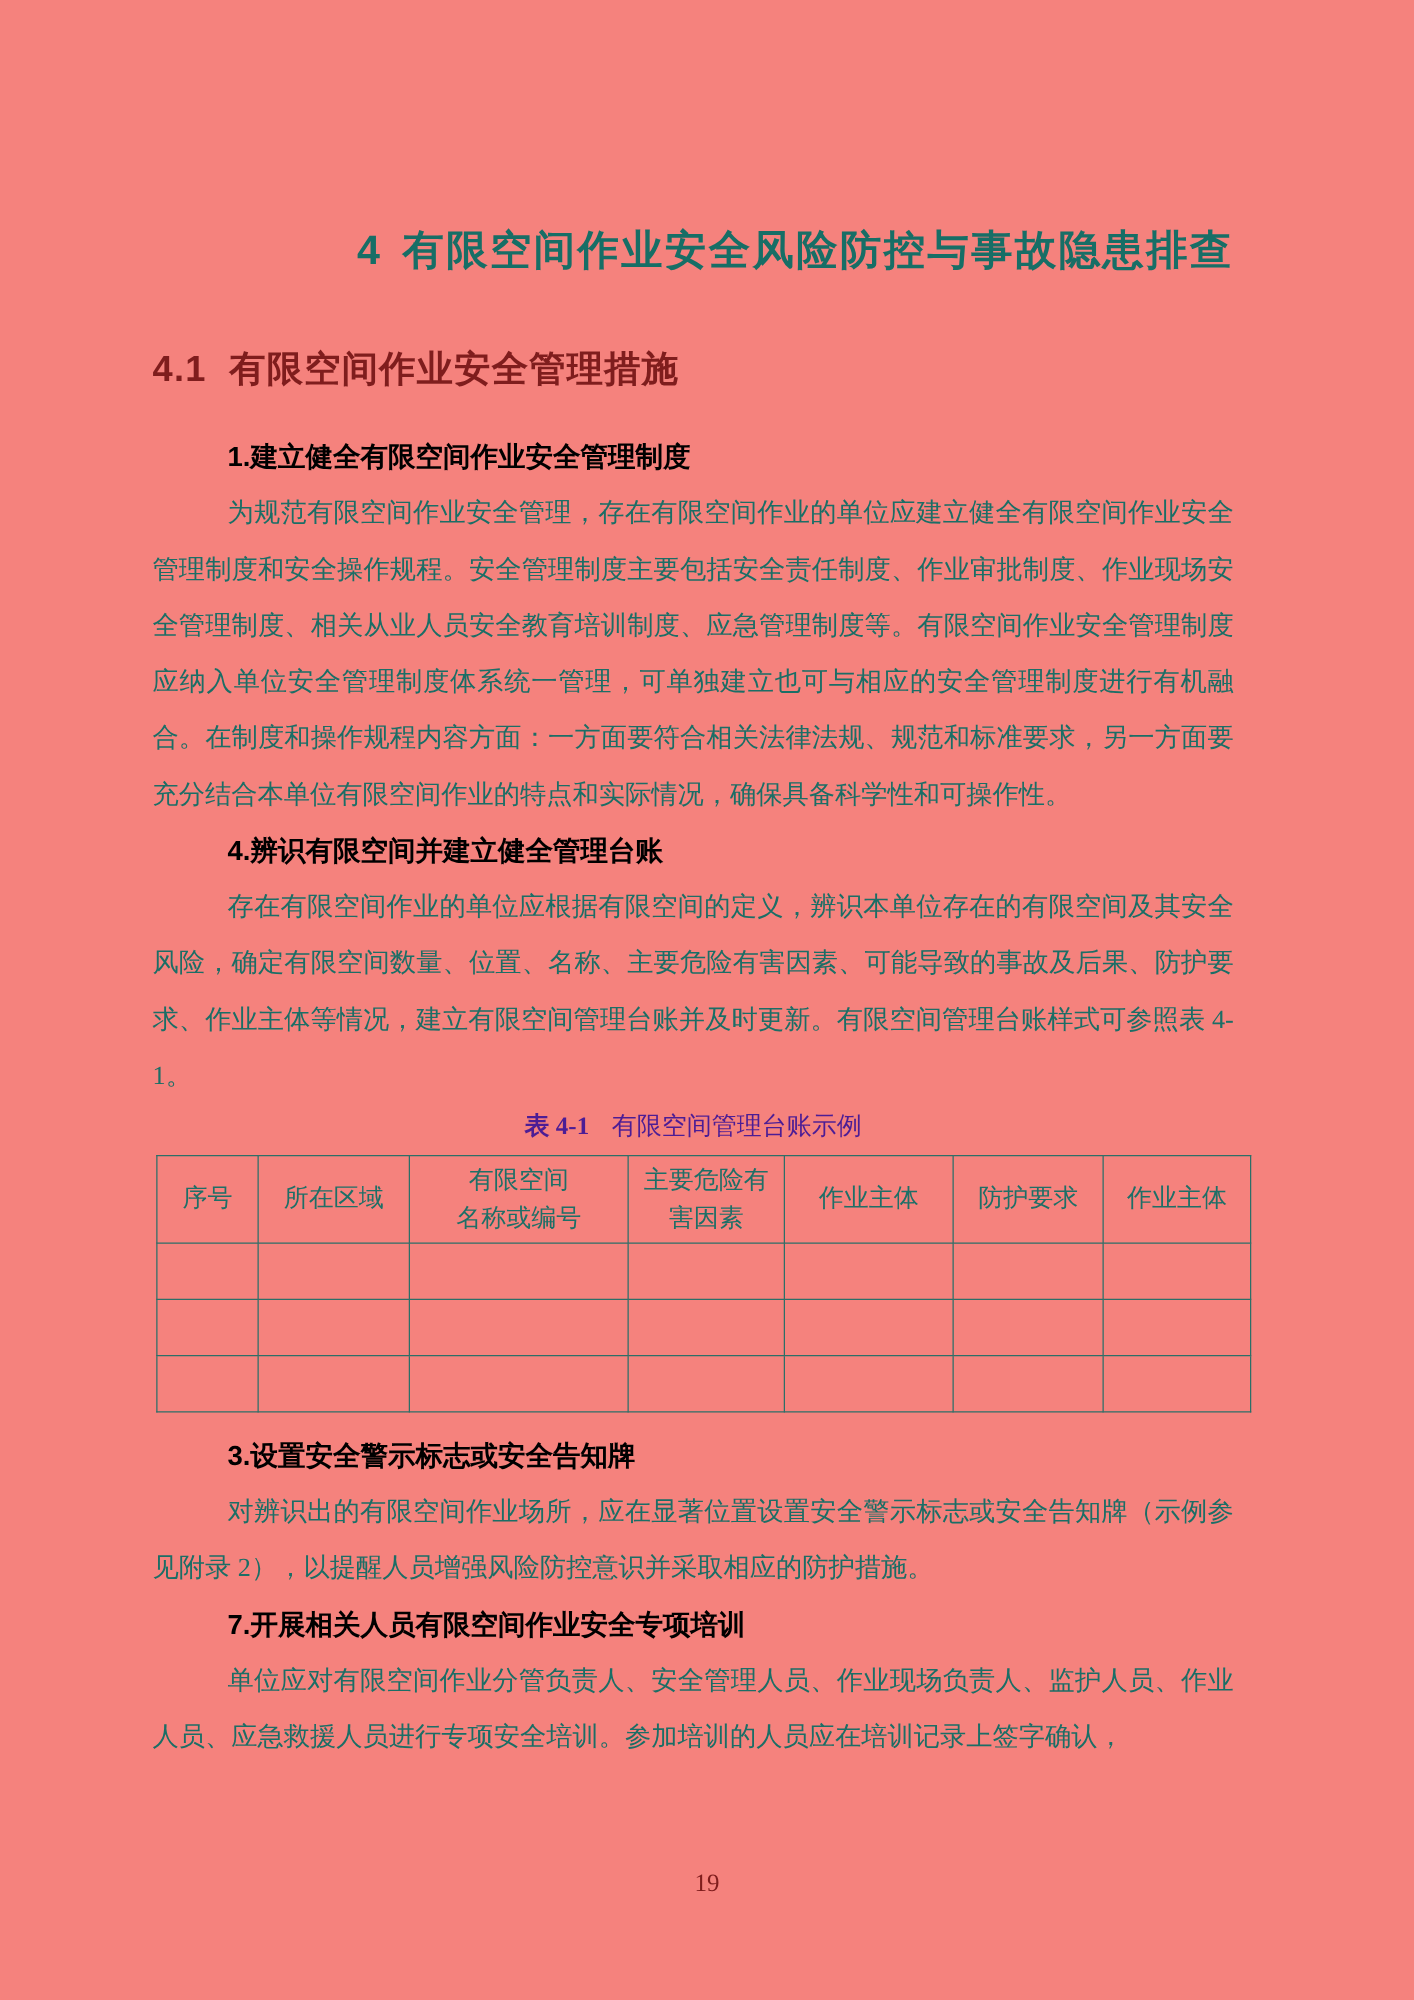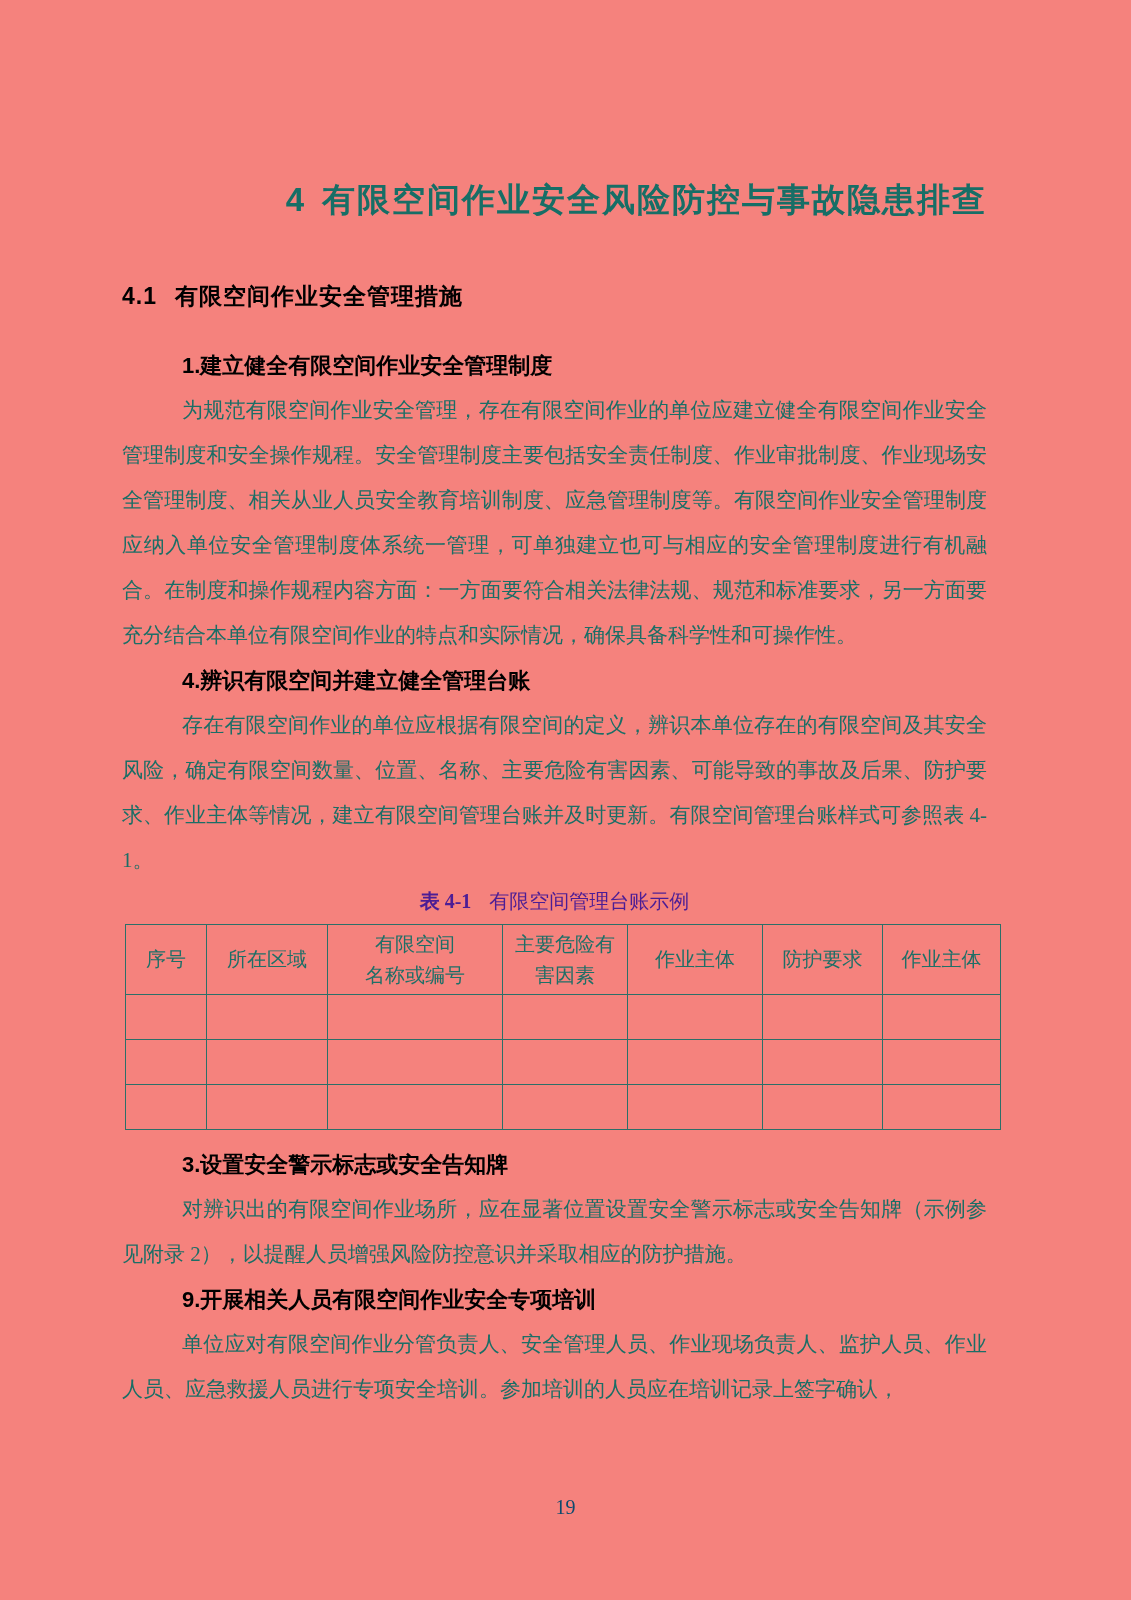--- a/index.html
+++ b/index.html
@@ -15,22 +15,22 @@
   .chapter-title{
     margin:183px 0 0 0;
     font-family:"Liberation Sans","DejaVu Sans",sans-serif;
     font-size:33px;line-height:34px;font-weight:bold;
     text-align:right;letter-spacing:2px;color:#176e66;
   }
   .chapter-title .num{margin-right:16px;}
   .section-title{
     margin:63px 0 0 0;
     font-family:"Liberation Sans","DejaVu Sans",sans-serif;
-    font-size:23px;line-height:32px;font-weight:bold;
-    letter-spacing:1px;color:#000000;
+    font-size:29px;line-height:32px;font-weight:bold;
+    letter-spacing:1px;color:#7f1d1d;
   }
   .section-title .num{margin-right:18px;}
   .subheading{
     font-family:"Liberation Sans","DejaVu Sans",sans-serif;
     font-weight:bold;font-size:22px;line-height:45px;
     padding-left:60px;margin:0;color:#000000;
   }
   .subheading.first{margin-top:31px;}
   .subheading.after-table{margin-top:12px;}
   .para{
@@ -50,21 +50,21 @@
     border:1.5px solid #2c6f68;
     padding:0;text-align:center;vertical-align:middle;
   }
   table.ledger th{
     font-weight:normal;font-size:20px;line-height:31px;
     height:69px;white-space:pre-line;color:#1e6f67;
   }
   table.ledger td{height:44px;}
   .page-number{
     position:absolute;left:0;top:1496px;width:100%;
-    text-align:center;font-size:20px;color:#0c4a6e;
+    text-align:center;font-size:20px;color:#7f1d1d;
   }
 </style>
 </head>
 <body>
 
 <div class="page">
   <div class="content">
 
     <h1 class="chapter-title"><span class="num">4</span><span>有限空间作业安全风险防控与事故隐患排查</span></h1>
 
@@ -128,19 +128,19 @@
             <td></td>
             <td></td>
             <td></td>
           </tr>
         </tbody>
     </table>
 
     <p class="subheading after-table">3.设置安全警示标志或安全告知牌</p>
     <p class="para">对辨识出的有限空间作业场所，应在显著位置设置安全警示标志或安全告知牌（示例参见附录 2），以提醒人员增强风险防控意识并采取相应的防护措施。</p>
 
-    <p class="subheading">9.开展相关人员有限空间作业安全专项培训</p>
+    <p class="subheading">7.开展相关人员有限空间作业安全专项培训</p>
     <p class="para">单位应对有限空间作业分管负责人、安全管理人员、作业现场负责人、监护人员、作业人员、应急救援人员进行专项安全培训。参加培训的人员应在培训记录上签字确认，</p>
 
   </div>
 
   <div class="page-number">19</div>
 </div>
 
 </body></html>

